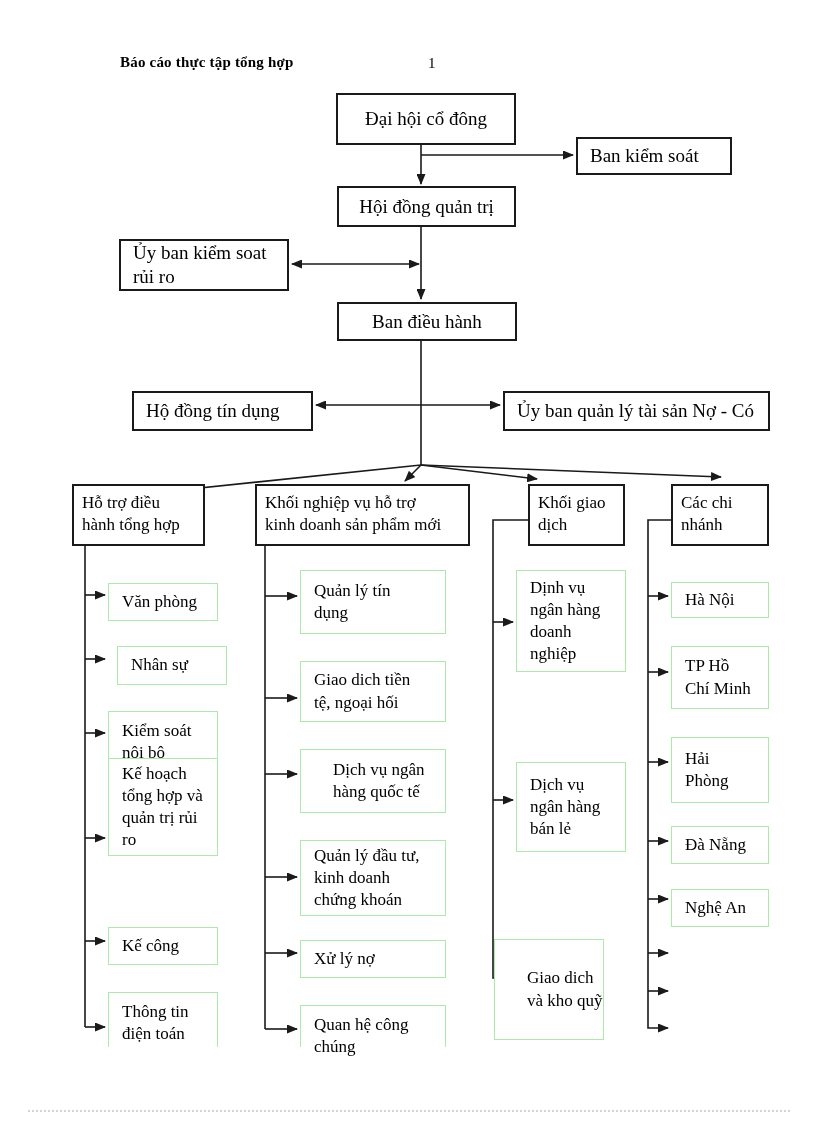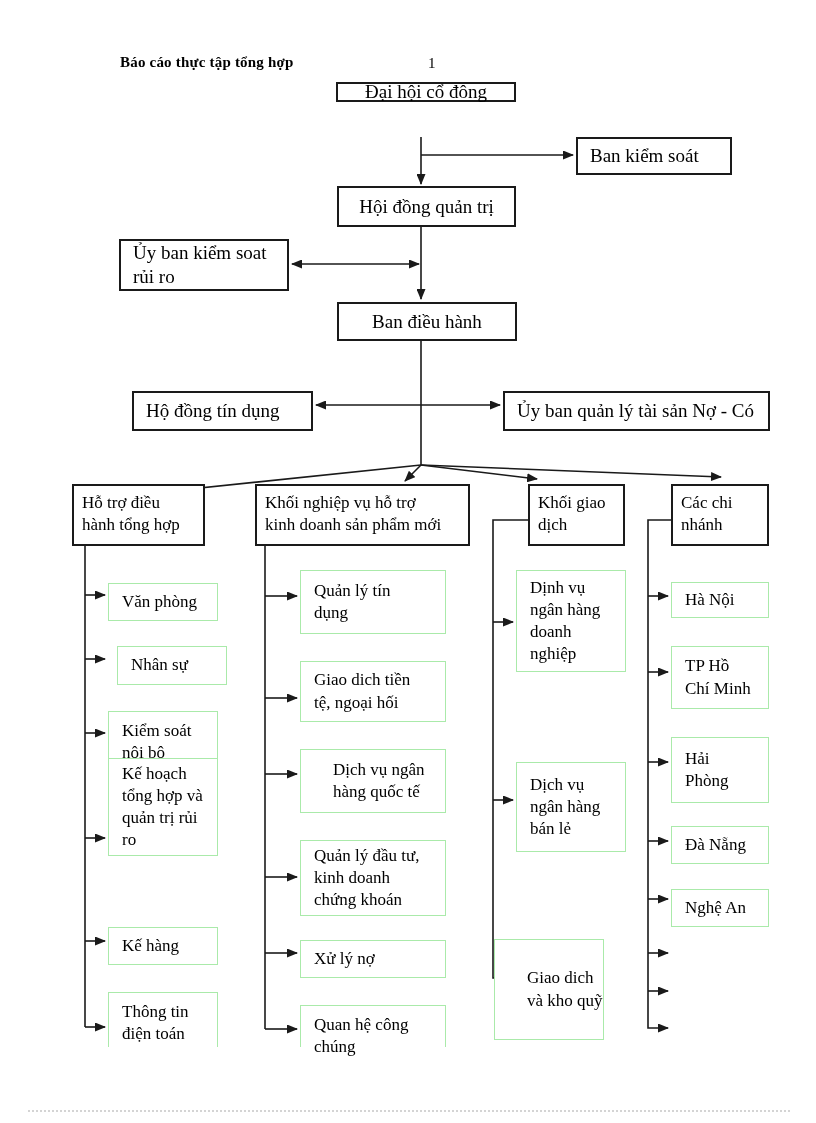--- a/index.html
+++ b/index.html
@@ -93,21 +93,21 @@
       <line x1="648" y1="596" x2="668" y2="596" marker-end="url(#arrE)"></line>
       <line x1="648" y1="672" x2="668" y2="672" marker-end="url(#arrE)"></line>
       <line x1="648" y1="762" x2="668" y2="762" marker-end="url(#arrE)"></line>
       <line x1="648" y1="841" x2="668" y2="841" marker-end="url(#arrE)"></line>
       <line x1="648" y1="899" x2="668" y2="899" marker-end="url(#arrE)"></line>
       <line x1="648" y1="953" x2="668" y2="953" marker-end="url(#arrE)"></line>
       <line x1="648" y1="991" x2="668" y2="991" marker-end="url(#arrE)"></line>
     </g>
   </svg>
 
-  <div class="node center" style="left:336px;top:82px;width:180px;height:20px;">Đại hội cổ đông</div>
+  <div class="node center" style="left:336px;top:93px;width:180px;height:52px;">Đại hội cổ đông</div>
   <div class="node left" style="left:576px;top:137px;width:156px;height:38px;">Ban kiểm soát</div>
   <div class="node center" style="left:337px;top:186px;width:179px;height:41px;">Hội đồng quản trị</div>
   <div class="node left" style="left:119px;top:239px;width:170px;height:52px;">Ủy ban kiểm soat
 rủi ro</div>
   <div class="node center" style="left:337px;top:302px;width:180px;height:39px;">Ban điều hành</div>
   <div class="node left" style="left:132px;top:391px;width:181px;height:40px;">Hộ đồng tín dụng</div>
   <div class="node left" style="left:503px;top:391px;width:267px;height:40px;">Ủy ban quản lý tài sản Nợ - Có</div>
 
   <div class="hdr" style="left:72px;top:484px;width:133px;height:62px;">Hỗ trợ điều
 hành tổng hợp</div>
@@ -119,21 +119,21 @@
 nhánh</div>
 
   <div class="leaf" style="left:108px;top:583px;width:110px;height:38px;">Văn phòng</div>
   <div class="leaf" style="left:108px;top:646px;width:110px;height:39px;margin-left:9px;">Nhân sự</div>
   <div class="leaf" style="left:108px;top:711px;width:110px;height:62px;">Kiểm soát
 nội bộ</div>
   <div class="leaf" style="left:108px;top:758px;width:110px;height:98px;">Kế hoạch
 tổng hợp và
 quản trị rủi
 ro</div>
-  <div class="leaf" style="left:108px;top:927px;width:110px;height:38px;">Kế hàng</div>
+  <div class="leaf" style="left:108px;top:927px;width:110px;height:38px;">Kế công</div>
   <div class="leaf clipped" style="left:108px;top:992px;width:110px;height:55px;">Thông tin
 điện toán</div>
 
   <div class="leaf" style="left:300px;top:570px;width:146px;height:64px;">Quản lý tín
 dụng</div>
   <div class="leaf" style="left:300px;top:661px;width:146px;height:61px;">Giao dich tiền
 tệ, ngoại hối</div>
   <div class="leaf" style="left:300px;top:749px;width:146px;height:64px;padding-left:32px;">Dịch vụ ngân
 hàng quốc tế</div>
   <div class="leaf" style="left:300px;top:840px;width:146px;height:76px;">Quản lý đầu tư,

